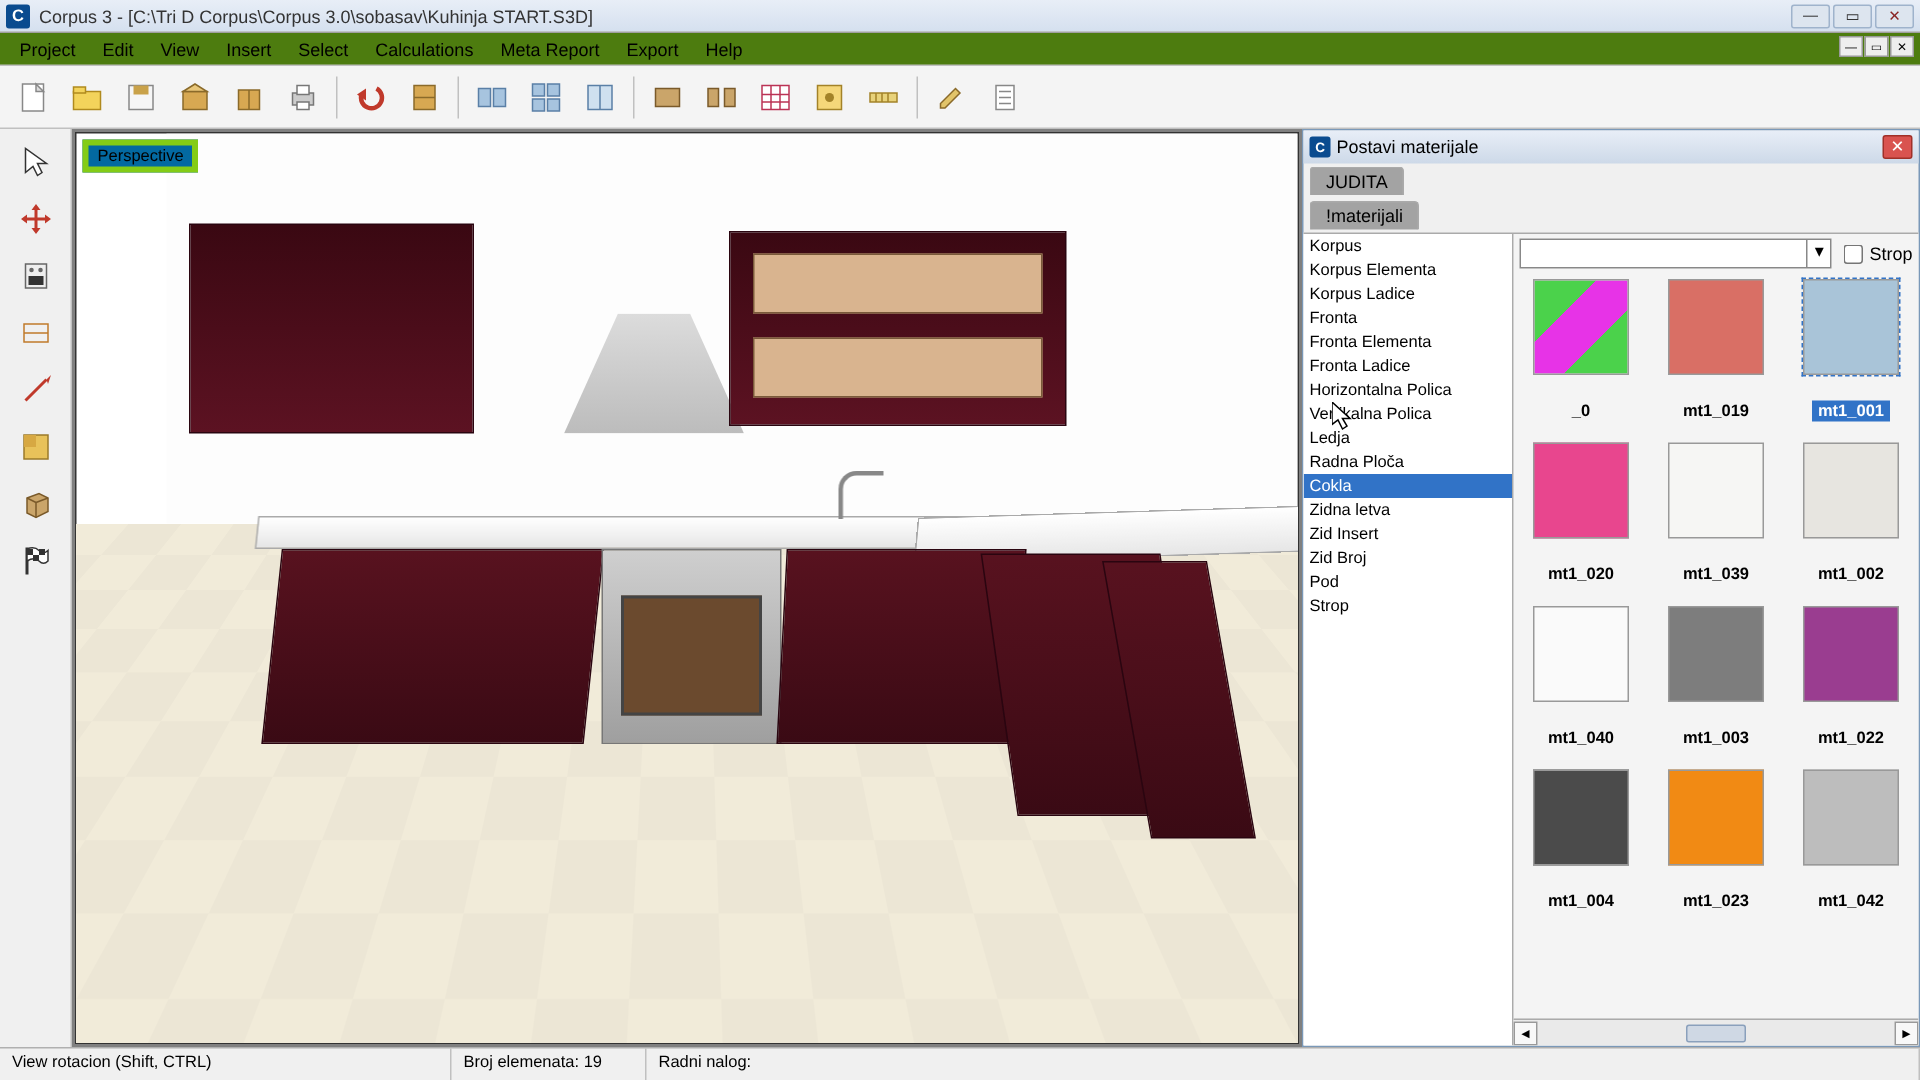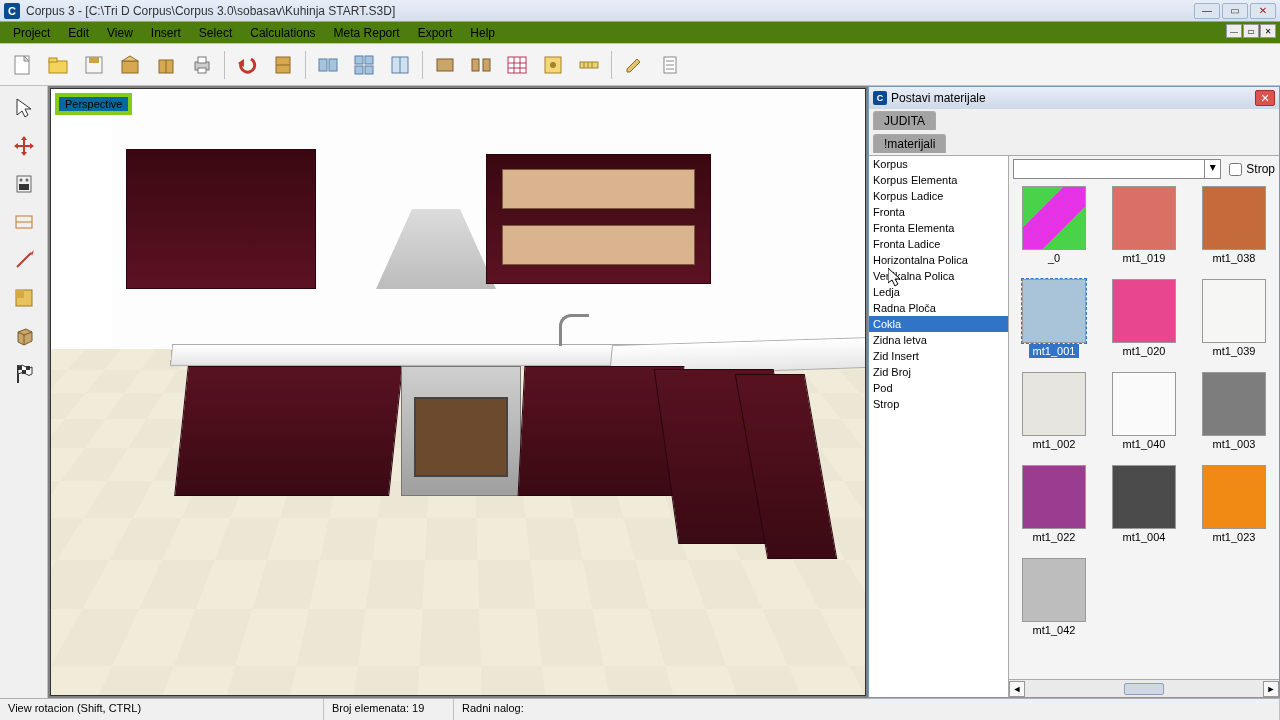--- a/index.html
+++ b/index.html
@@ -72,21 +72,21 @@
 .elem-item { padding: 2px 4px; border-bottom: 0; font-size: 11px; cursor:default; white-space:nowrap; overflow:hidden; }
 .elem-item.selected { background:#3173c7; color:#fff; }
 .mat-side { flex:1; display:flex; flex-direction:column; }
 .mat-top { height: 26px; display:flex; align-items:center; padding: 2px 4px; gap:8px; }
 .mat-dd { flex:1; height:20px; border:1px solid #888; background:#fff; }
 .mat-rotate { display:flex; align-items:center; gap:4px; }
 .mat-grid-wrap { flex:1; overflow-y:scroll; overflow-x:hidden; padding: 4px 2px; }
 .mat-grid { display:grid; grid-template-columns: repeat(3, 76px); gap: 14px 4px; justify-content: space-around; }
 .swatch { width: 76px; text-align:center; }
 .swatch .sw { width: 64px; height: 64px; margin: 0 auto; border:1px solid #999; }
-.swatch .lbl { margin-top: 1px; font-size: 11px; display:inline-block; padding:1px 4px; }
+.swatch .lbl { margin-top: 17px; font-size: 11px; display:inline-block; padding:1px 4px;font-weight:bold; }
 .swatch.selected .lbl { background:#3173c7; color:#fff; }
 .swatch.selected .sw { outline:1px dashed #3173c7; }
 .hscroll { height:18px; border-top:1px solid #aaa; background:#eaeaea; display:flex; align-items:center; }
 .hscroll .arr { width:16px; height:16px; border:1px solid #999; background:#f8f8f8; text-align:center; font-size:9px; line-height:14px; }
 .hscroll .thumb { margin:0 auto; width:40px; height:12px; background:#cfd8e4; border:1px solid #8aa0bc; border-radius:2px;}
 
 
 .statusbar { position:absolute; left:0; right:0; bottom:0; height:22px; background:#f0f0f0; border-top:1px solid #b0b0b0; display:flex; }
 .status-cell { border-right:1px solid #c0c0c0; padding:3px 8px; font-size:11px; }
 
@@ -363,21 +363,20 @@
             </div>
           <label class="mat-rotate">
             <input type="checkbox" style="">
             <span>Strop</span>
           </label>
         </div>
         <div class="mat-grid-wrap">
           <div class="mat-grid" id="mat-grid">
               <div class="swatch"><div class="sw" style="background: linear-gradient(135deg, rgb(75, 210, 75) 0px, rgb(75, 210, 75) 33%, rgb(231, 51, 231) 33%, rgb(231, 51, 231) 66%, rgb(75, 210, 75) 66%);"></div><div class="lbl">_0</div></div>
               <div class="swatch"><div class="sw" style="background: rgb(217, 111, 101);"></div><div class="lbl">mt1_019</div></div>
-              <div class="swatch"><div class="sw" style="background: rgb(197, 106, 59);"></div><div class="lbl">mt1_038</div></div>
               <div class="swatch selected"><div class="sw" style="background: rgb(169, 196, 216);"></div><div class="lbl">mt1_001</div></div>
               <div class="swatch"><div class="sw" style="background: rgb(232, 70, 142);"></div><div class="lbl">mt1_020</div></div>
               <div class="swatch"><div class="sw" style="background: rgb(246, 246, 244);"></div><div class="lbl">mt1_039</div></div>
               <div class="swatch"><div class="sw" style="background: rgb(231, 229, 224);"></div><div class="lbl">mt1_002</div></div>
               <div class="swatch"><div class="sw" style="background: rgb(250, 250, 250);"></div><div class="lbl">mt1_040</div></div>
               <div class="swatch"><div class="sw" style="background: rgb(125, 125, 125);"></div><div class="lbl">mt1_003</div></div>
               <div class="swatch"><div class="sw" style="background: rgb(154, 61, 144);"></div><div class="lbl">mt1_022</div></div>
               <div class="swatch"><div class="sw" style="background: rgb(75, 75, 75);"></div><div class="lbl">mt1_004</div></div>
               <div class="swatch"><div class="sw" style="background: rgb(241, 138, 20);"></div><div class="lbl">mt1_023</div></div>
               <div class="swatch"><div class="sw" style="background: rgb(189, 189, 189);"></div><div class="lbl">mt1_042</div></div>
@@ -388,20 +387,20 @@
           <div class="thumb"></div>
           <div class="arr">►</div>
         </div>
       </div>
     </div>
   </div>
 
 </div>
 
 <div class="statusbar">
-  <div class="status-cell" style="width:324px">View rotacion (Shift, CTRL)</div>
+  <div class="status-cell" style="width:301px">View rotacion (Shift, CTRL)</div>
   <div class="status-cell" style="width:130px">Broj elemenata: 19</div>
   <div class="status-cell" style="flex:1">Radni nalog:</div>
 </div>
 
 <svg class="cursor" style="left:888px; top:268px" viewBox="0 0 14 20">
     <polygon points="0,0 0,15 4,12 7,18 10,16 7,11 12,11" fill="#fff" stroke="#000"></polygon>
   </svg>
 
 </body></html>

